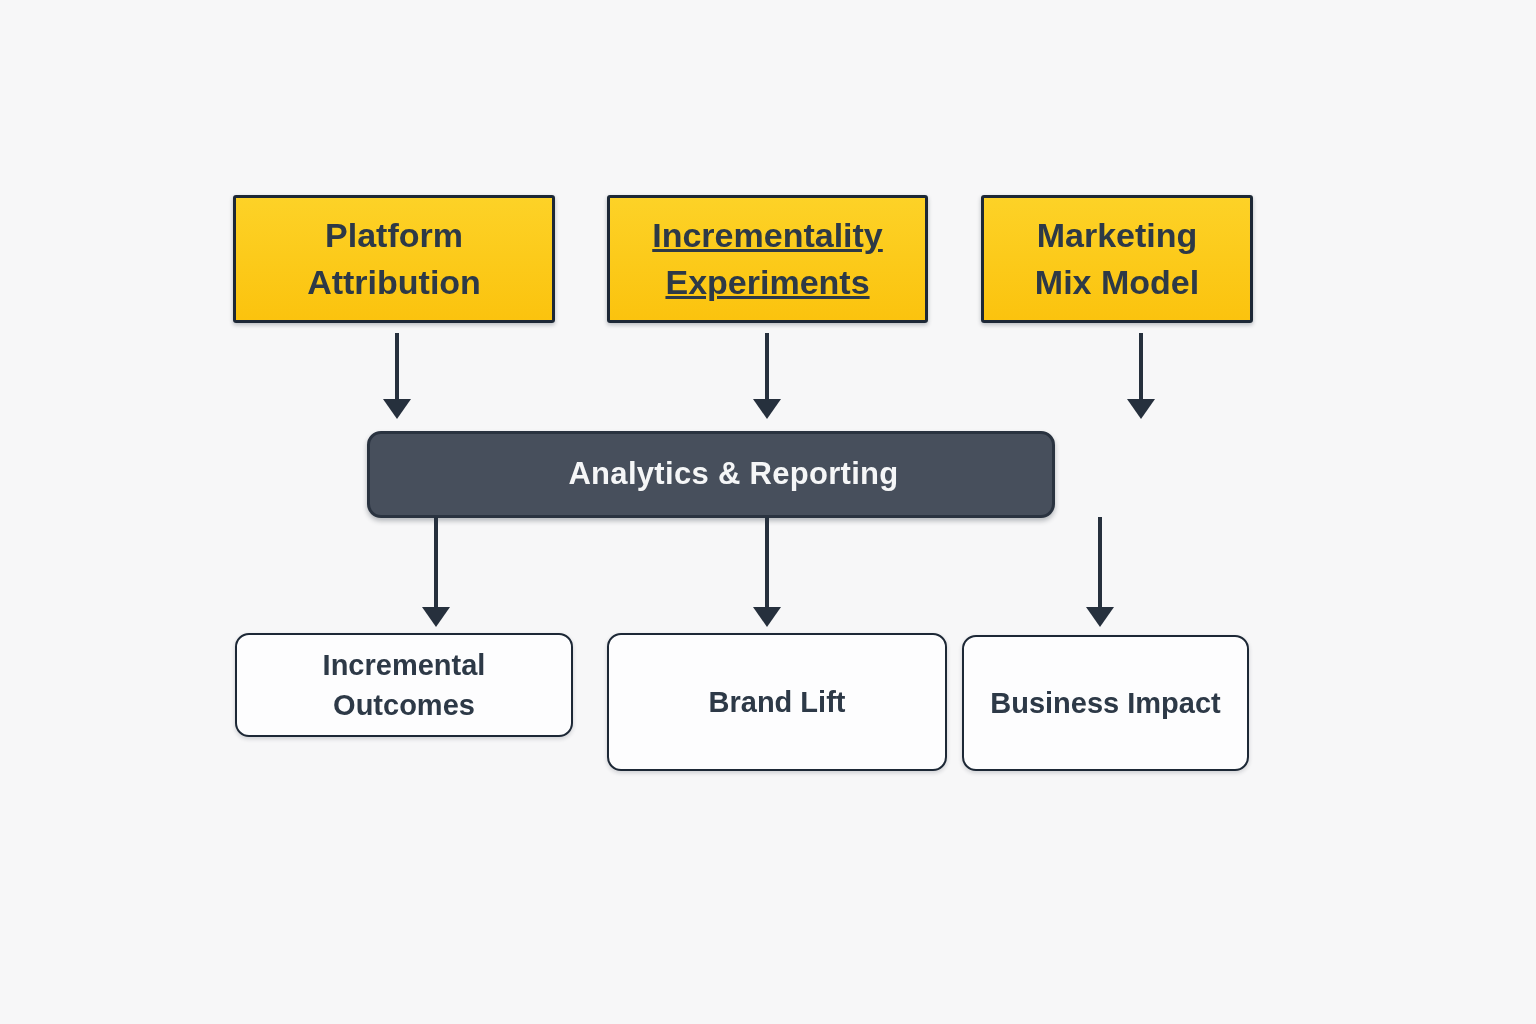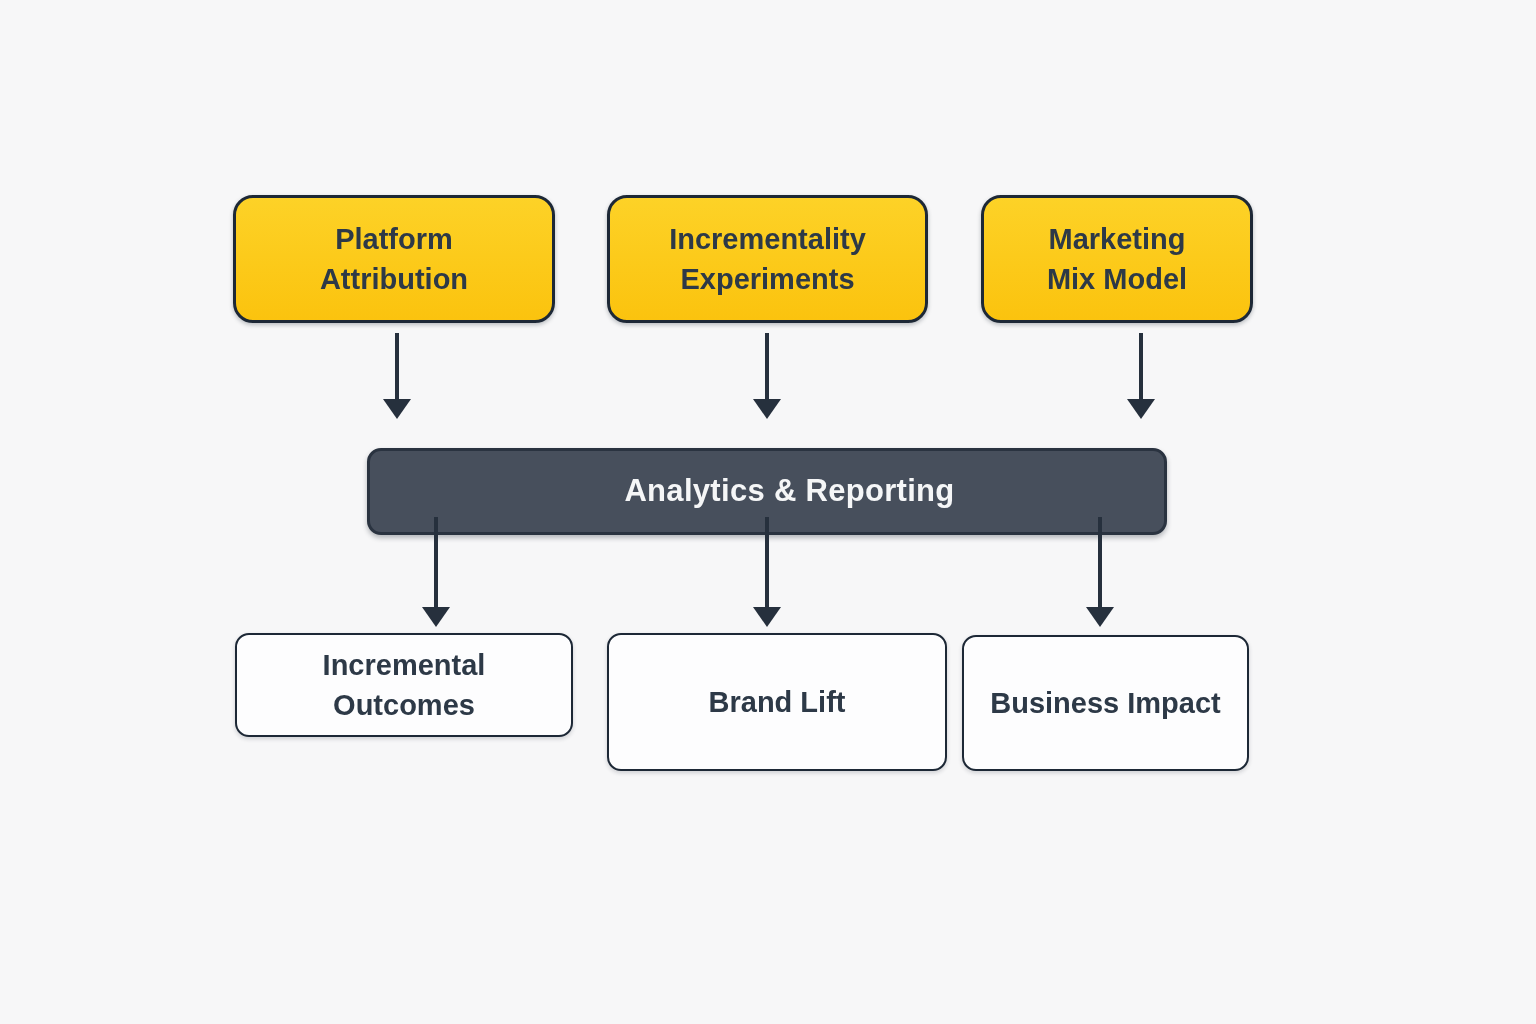--- a/index.html
+++ b/index.html
@@ -24,23 +24,23 @@
     box-sizing: border-box;
     font-weight: 700;
     white-space: pre-line;
     line-height: 1.38;
   }
   .source-node {
     background: linear-gradient(180deg,
       var(--node-yellow-top, #fdd227) 0%,
       var(--node-yellow-bottom, #fbc30e) 100%);
     border: 3px solid var(--node-border, #1d2836);
-    border-radius: 20px;
+    border-radius: 3px;
     color: var(--node-text, #2d3947);
-    font-size: 29px;
+    font-size: 34px;
     box-shadow: 0 2px 4px rgba(25, 35, 48, 0.28);
   }
   .hub-node {
     background: var(--hub-bg, #474f5c);
     border: 3px solid var(--hub-border, #2a3340);
     border-radius: 14px;
     color: var(--hub-text, #f5f6f7);
     font-size: 31px;
     letter-spacing: 0.3px;
     box-shadow: 0 3px 5px rgba(25, 35, 48, 0.30);
@@ -48,24 +48,24 @@
   .outcome-node {
     background: var(--outcome-bg, #fdfdfe);
     border: 2.5px solid var(--node-border, #1d2836);
     border-radius: 14px;
     color: var(--node-text, #2d3947);
     font-size: 29px;
     box-shadow: 0 2px 4px rgba(25, 35, 48, 0.18);
   }
   
   .src-1 { left: 233px; top: 195px; width: 322px; height: 128px; }
-  .src-2 { left: 607px; top: 195px; width: 321px; height: 128px; }
+  .src-2 { left: 607px; top: 195px; width: 321px; height: 128px; text-decoration: underline; }
   .src-3 { left: 981px; top: 195px; width: 272px; height: 128px; }
   
-  .hub   { left: 367px; top: 448px; width: 800px; height: 87px; padding-left: 45px; }
+  .hub   { left: 367px; top: 431px; width: 688px; height: 87px; padding-left: 45px; }
   
   .out-1 { left: 235px; top: 633px; width: 338px; height: 104px; }
   .out-2 { left: 601px; top: 633px; width: 340px; height: 138px; margin-left: 6px; }
   .out-3 { left: 962px; top: 635px; width: 287px; height: 136px; }
 
   
   .arrow {
     position: absolute;
     width: 4px;
     background: var(--arrow, #26303d);

